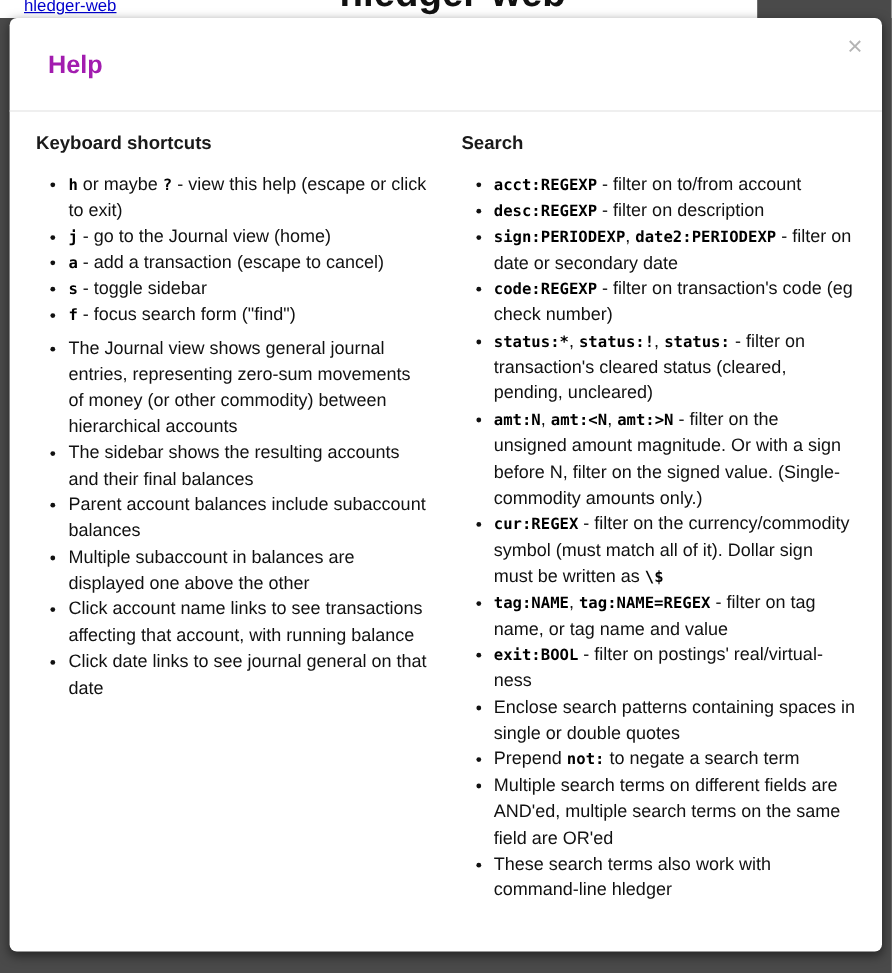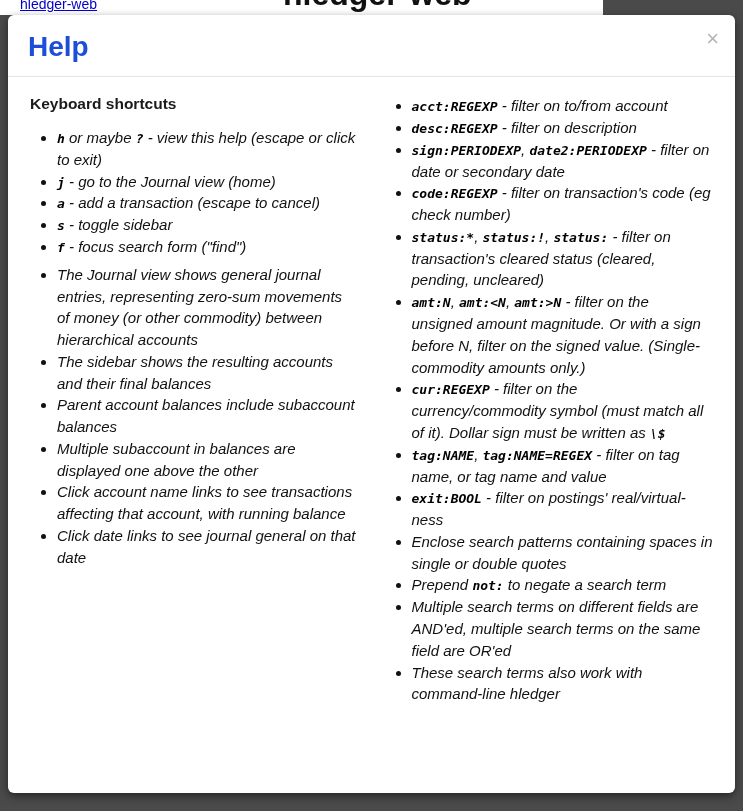--- a/index.html
+++ b/index.html
@@ -3,21 +3,21 @@
 <meta charset="utf-8">
 <style>
   html, body { margin:0; padding:0; }
   body {
     width:743px; height:811px; position:relative; overflow:hidden;
     background: var(--backdrop, #4a4a4a);
     font-family:"Liberation Sans", sans-serif;
   }
   .top-strip {
     position:absolute; top:0; left:0; width:603px; height:15px;
-    background:#ffffff; overflow:hidden; z-index:1;
+    background:#ffffff; overflow:hidden; z-index:1;padding-left:28px;
   }
   .brand-link {
     position:absolute; left:20px; top:-4px; font-size:14px;
     color: var(--link_blue, #0000cc); text-decoration:underline; cursor:pointer;
     white-space:nowrap;
   }
   .bg-heading {
     position:absolute; left:283px; top:-24px; margin:0;
     font-size:32px; font-weight:bold; color:#111; white-space:nowrap;
   }
@@ -27,36 +27,36 @@
   }
   .modal {
     position:absolute; left:8px; top:15px; width:727px; min-height:778px;
     background:#fff; border-radius:6px; z-index:2; box-sizing:border-box;
     box-shadow:0 3px 9px rgba(0,0,0,0.5);
   }
   .modal-header {
     position:relative; padding:16px 20px 13px;
     border-bottom:1px solid #e5e5e5;
   }
-  .modal-title { margin:0; font-size:28px; font-weight:bold; color:#1d4ed8; }
+  .modal-title { margin:12px; font-size:21px; font-weight:bold; color:#a21caf; }
   .close {
     position:absolute; right:16px; top:13px; font-size:22px; line-height:1;
     color:#b4b4b4; cursor:pointer; user-select:none;
   }
   .modal-body { display:flex; gap:26px; padding:18px 22px 25px; }
   .col { flex:1 1 0; min-width:0; }
   .section-heading {
     margin:16px 0 14px; font-size:15.5px; font-weight:bold; color:#1a1a1a;
   }
   .col > .section-heading:first-child { margin-top:0; }
   .col ul {
     margin:0 0 6px; padding-left:27px;
     font-size:15px; line-height:1.45; color:#111;
   }
-  .col li { margin:0;font-style:italic; }
+  .col li { margin:0; }
   code {
     font-family:"DejaVu Sans Mono", monospace;
     font-weight:bold; font-size:13px; color:#000;
   }
 </style>
 </head>
 <body>
 
 <div class="top-strip">
   <a class="brand-link">hledger-web</a>
@@ -83,28 +83,29 @@
         <ul>
           <li>The Journal view shows general journal entries, representing zero-sum movements of money (or other commodity) between hierarchical accounts</li>
           <li>The sidebar shows the resulting accounts and their final balances</li>
           <li>Parent account balances include subaccount balances</li>
           <li>Multiple subaccount in balances are displayed one above the other</li>
           <li>Click account name links to see transactions affecting that account, with running balance</li>
           <li>Click date links to see journal general on that date</li>
         </ul>
       </div>
     <div class="col">
+        <h3 class="section-heading">Search</h3>
         <ul>
           <li><code>acct:REGEXP</code> - filter on to/from account</li>
           <li><code>desc:REGEXP</code> - filter on description</li>
           <li><code>sign:PERIODEXP</code>, <code>date2:PERIODEXP</code> - filter on date or secondary date</li>
           <li><code>code:REGEXP</code> - filter on transaction's code (eg check number)</li>
           <li><code>status:*</code>, <code>status:!</code>, <code>status:</code> - filter on transaction's cleared status (cleared, pending, uncleared)</li>
           <li><code>amt:N</code>, <code>amt:&lt;N</code>, <code>amt:&gt;N</code> - filter on the unsigned amount magnitude. Or with a sign before N, filter on the signed value. (Single-commodity amounts only.)</li>
-          <li><code>cur:REGEXP</code> - filter on the currency/commodity symbol (must match all of it). Dollar sign must be written as <code>\$</code></li>
+          <li><code>cur:REGEX</code> - filter on the currency/commodity symbol (must match all of it). Dollar sign must be written as <code>\$</code></li>
           <li><code>tag:NAME</code>, <code>tag:NAME=REGEX</code> - filter on tag name, or tag name and value</li>
           <li><code>exit:BOOL</code> - filter on postings' real/virtual-ness</li>
           <li>Enclose search patterns containing spaces in single or double quotes</li>
           <li>Prepend <code>not:</code> to negate a search term</li>
           <li>Multiple search terms on different fields are AND'ed, multiple search terms on the same field are OR'ed</li>
           <li>These search terms also work with command-line hledger</li>
         </ul>
       </div>
   </div>
 </div>

